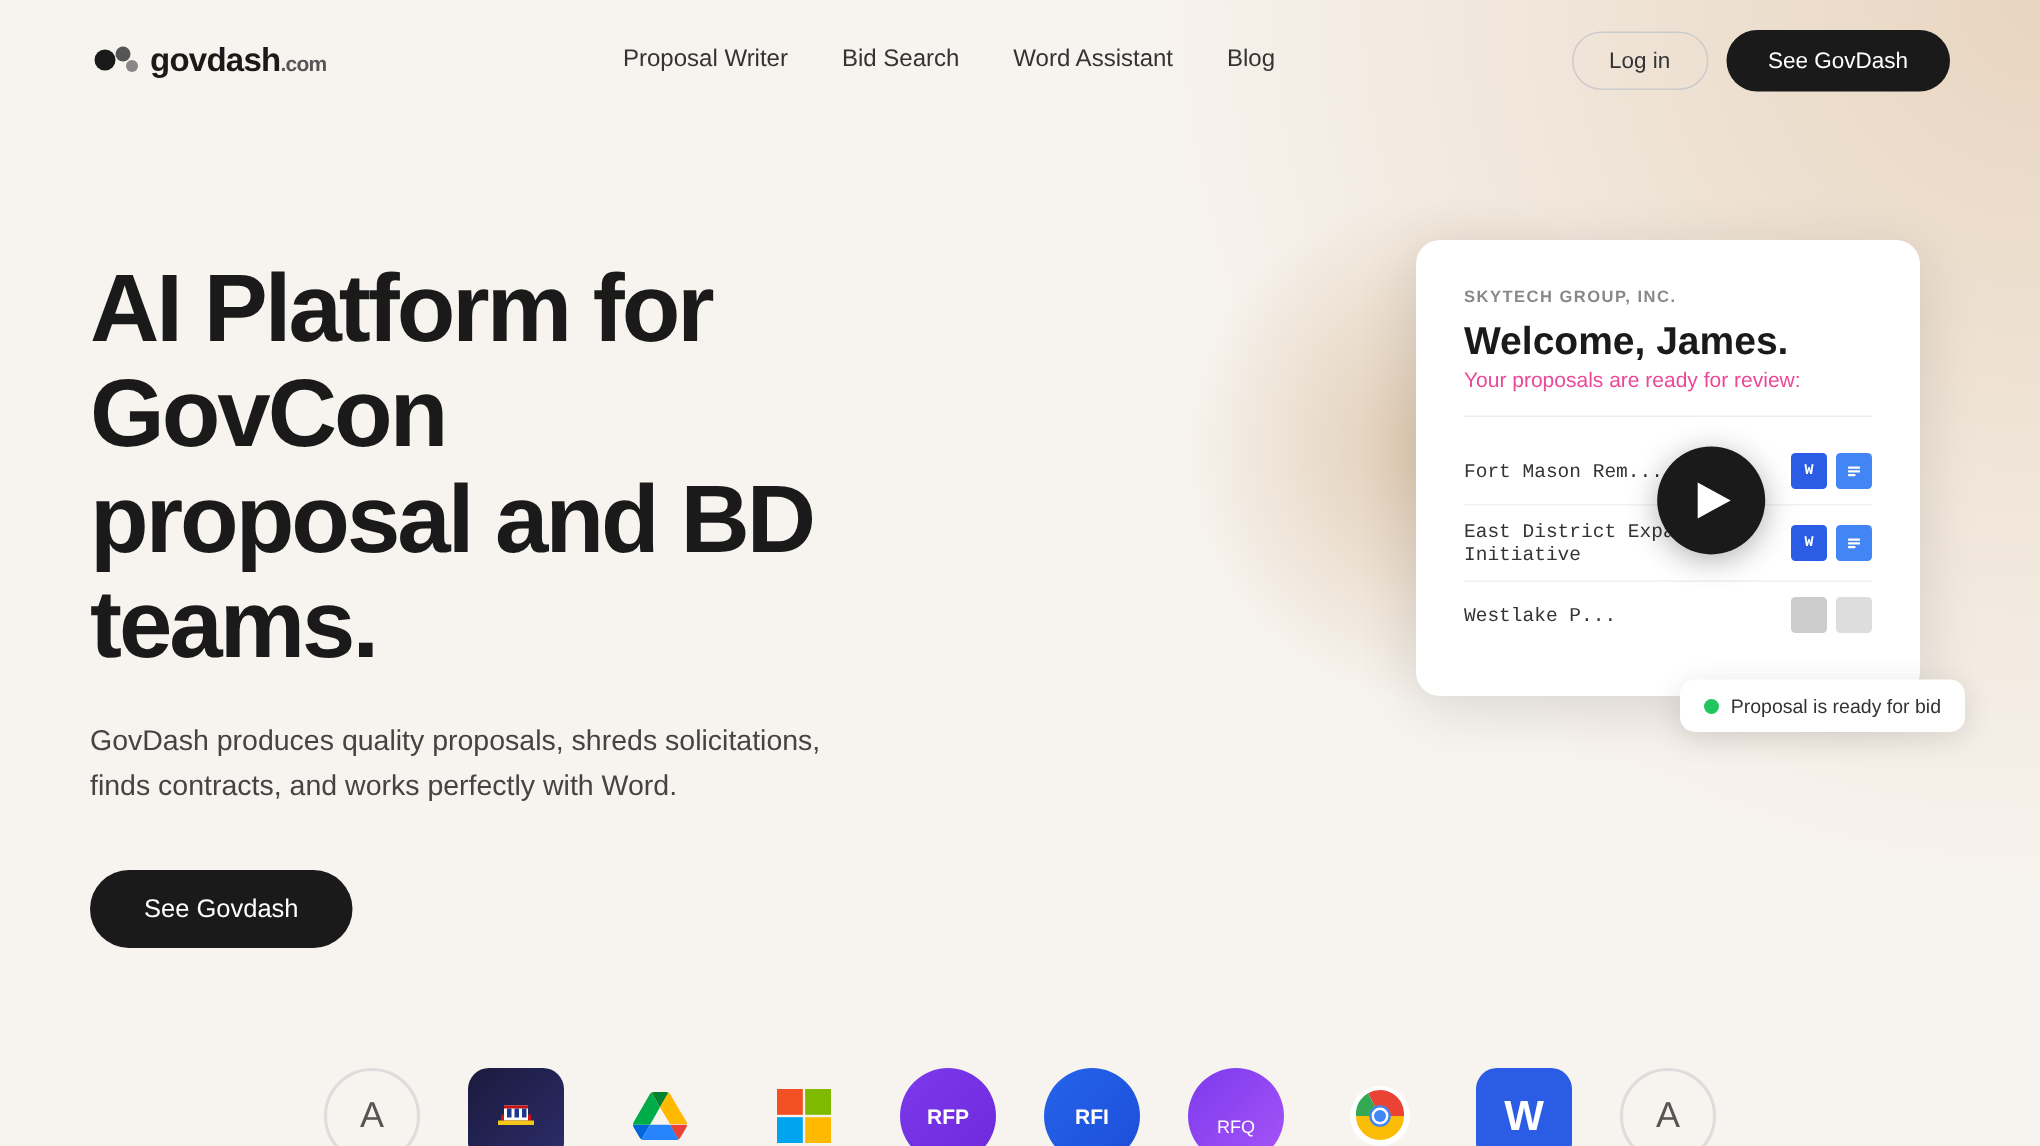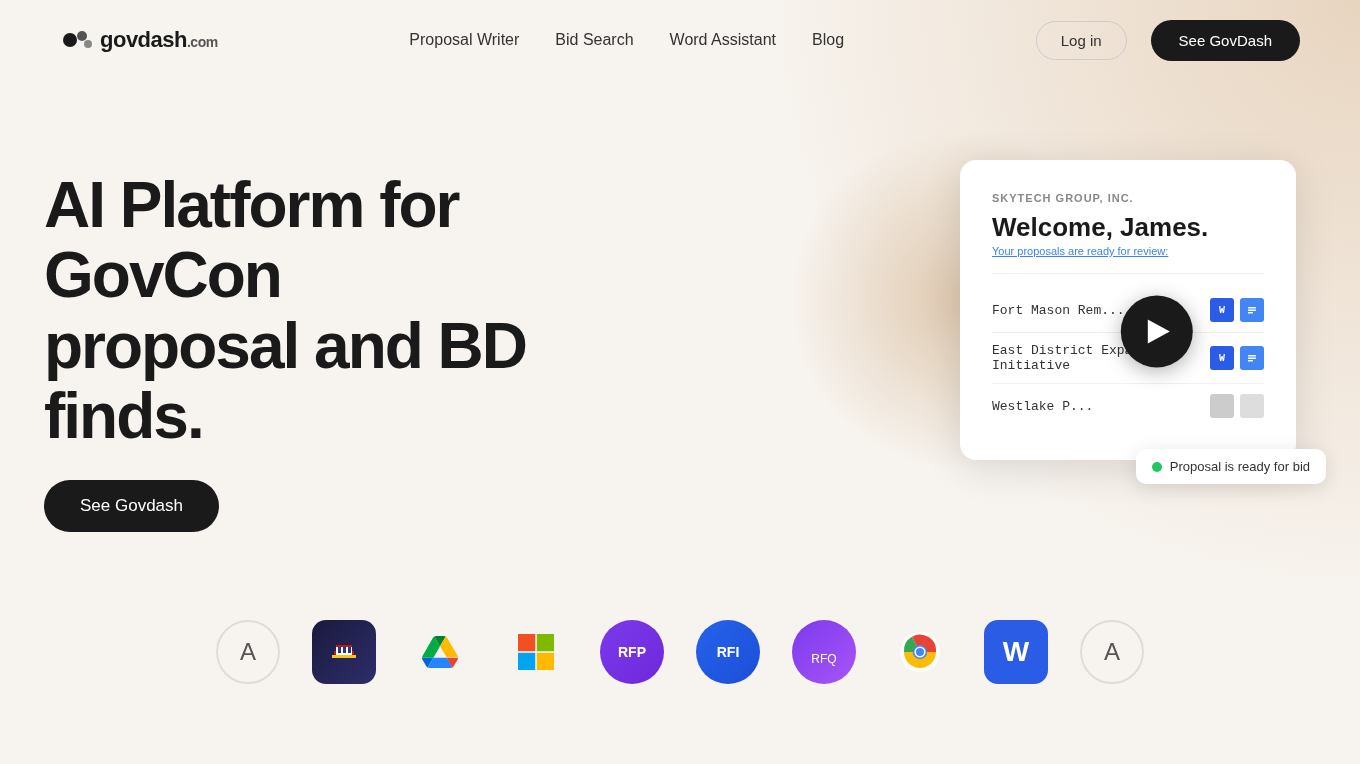--- a/index.html
+++ b/index.html
@@ -75,21 +75,21 @@
     .nav-link {
       font-size: 16px;
       color: #333;
       text-decoration: none;
       font-weight: 400;
     }
 
     .nav-actions {
       display: flex;
       align-items: center;
-      gap: 24px;
+      gap: 12px;
     }
 
     .btn-login {
       padding: 10px 24px;
       border: 1.5px solid #ccc;
       border-radius: 24px;
       background: transparent;
       font-size: 15px;
       color: #333;
       cursor: pointer;
@@ -107,21 +107,21 @@
       cursor: pointer;
     }
 
     
     .hero {
       position: relative;
       z-index: 5;
       display: flex;
       align-items: flex-start;
       justify-content: space-between;
-      padding: 60px 44px 40px;
+      padding: 60px 60px 40px;
       min-height: 500px;
     }
 
     .hero-left {
       max-width: 600px;
       padding-top: 30px;
     }
 
     .hero-title {
       font-size: 64px;
@@ -179,24 +179,23 @@
     }
 
     .card-welcome {
       font-size: 26px;
       font-weight: 700;
       color: #1a1a1a;
       margin-bottom: 2px;
     }
 
     .card-subtitle {
-      font-size: 11px;
-      color: #3b82f6;
+      font-size: 14px;
+      color: #ec4899;
       margin-bottom: 16px;
-      text-decoration: underline;
     }
 
     .card-divider {
       border: none;
       border-top: 1px solid #eee;
       margin-bottom: 14px;
     }
 
     .card-item {
       display: flex;
@@ -419,22 +418,23 @@
   <div class="nav-actions">
     <button class="btn-login">Log in</button>
     <button class="btn-cta">See GovDash</button>
   </div>
 </nav>
 
 <section class="hero">
   <div class="hero-left">
     <h1 class="hero-title">
       <span>AI Platform for GovCon</span><br>
-      <span>proposal and BD finds.</span>
+      <span>proposal and BD teams.</span>
     </h1>
+    <p class="hero-description">GovDash produces quality proposals, shreds solicitations, finds contracts, and works perfectly with Word.</p>
     <button class="btn-hero">See Govdash</button>
   </div>
 
   <div class="hero-card-wrapper">
     <div class="hero-card">
       <div class="card-company">SKYTECH GROUP, INC.</div>
       <div class="card-welcome">Welcome, James.</div>
       <div class="card-subtitle">Your proposals are ready for review:</div>
       <hr class="card-divider">
 

